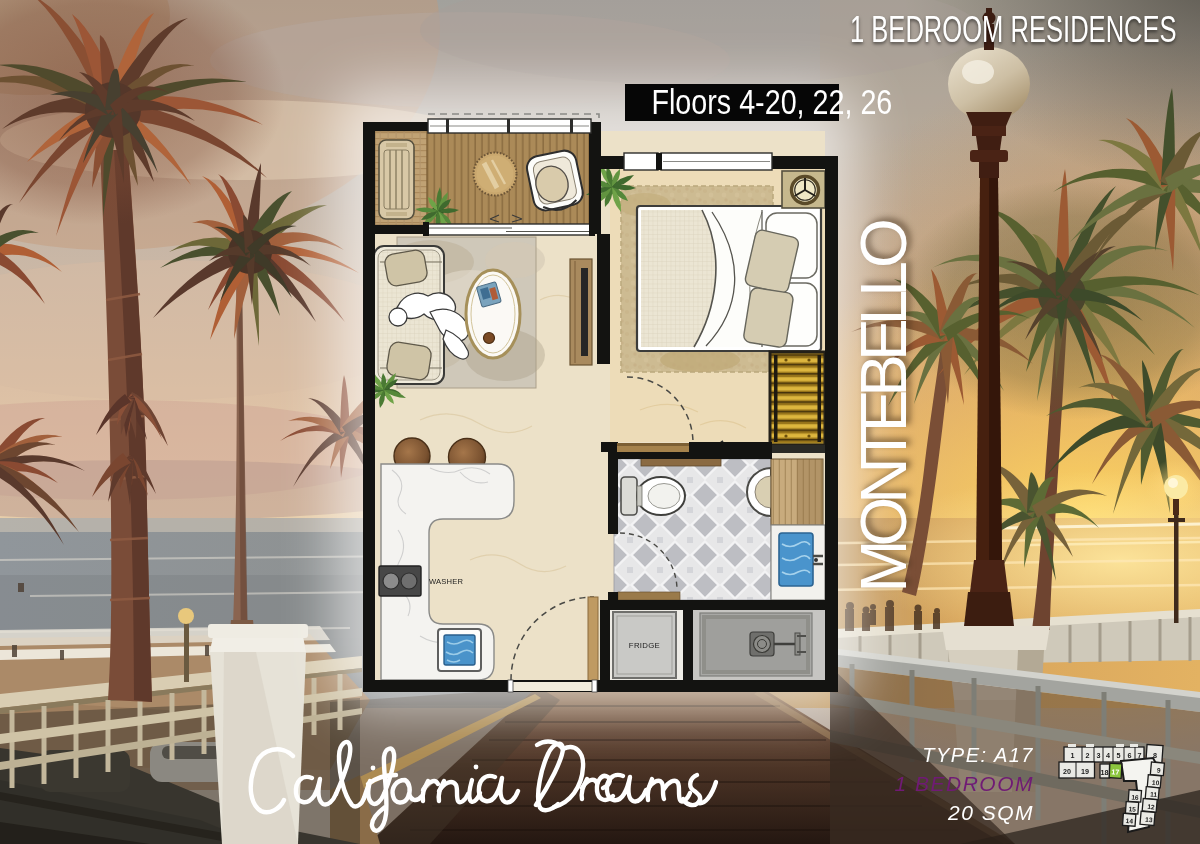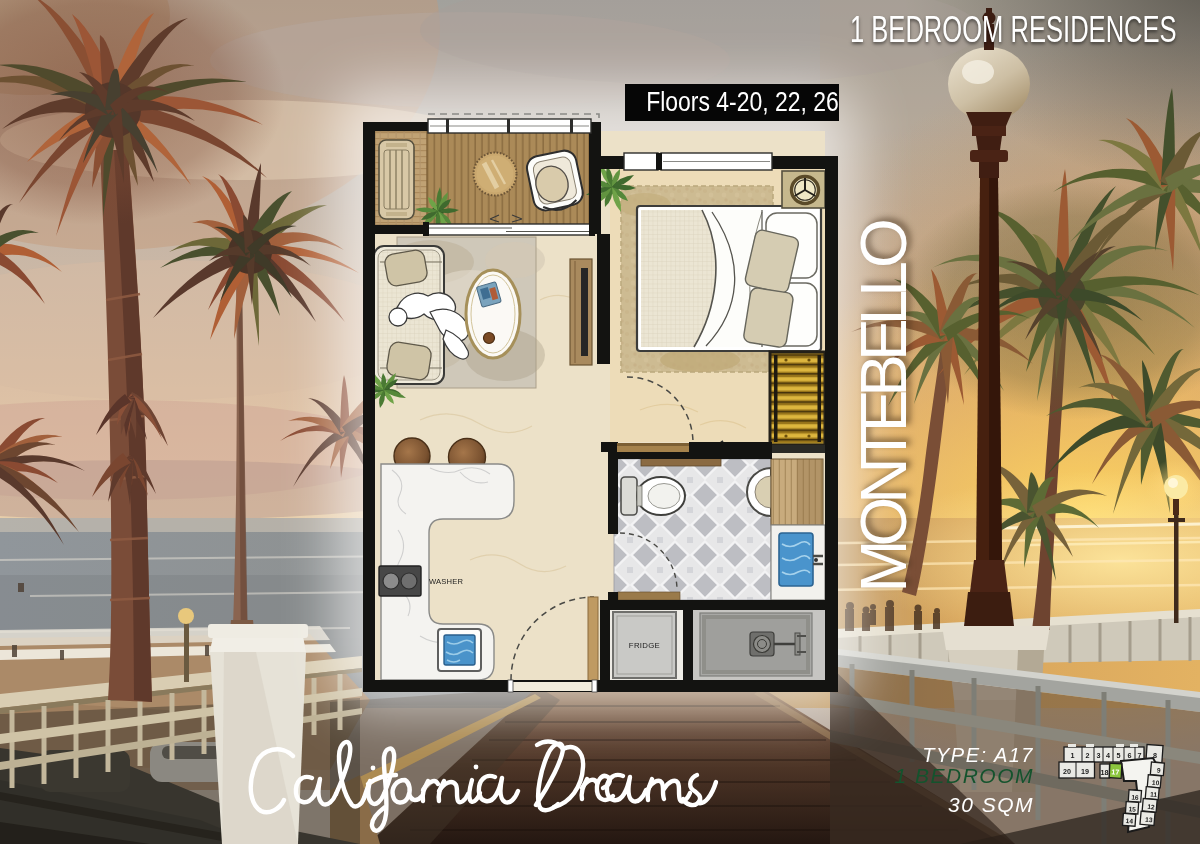--- a/index.html
+++ b/index.html
@@ -876,21 +876,21 @@
 
 <g>
         <rect x="513" y="682" width="79" height="9" fill="#f2ecdc"></rect>
         <rect x="508" y="680" width="5" height="12" fill="#fff" stroke="#444" stroke-width="0.8"></rect>
         <rect x="592" y="680" width="5" height="12" fill="#fff" stroke="#444" stroke-width="0.8"></rect>
       </g>
 </svg>
 
 <div class="abs" style="left:850px;top:9px;color:#fff;font-size:36px;letter-spacing:0px;white-space:nowrap;text-shadow:0 2px 4px rgba(0,0,0,0.55);transform:scaleX(0.71);transform-origin:left top;">1 BEDROOM RESIDENCES</div>
 
-<div class="abs" style="left:625px;top:84px;width:214px;height:37px;background:#060606;color:#fff;font-size:28px;line-height:36px;text-align:center;letter-spacing:0px;white-space:nowrap;transform-origin:center;"><span style="display:inline-block;transform:scaleX(0.82);transform-origin:center;">Floors 4-20, 22, 26</span></div>
+<div class="abs" style="left:625px;top:84px;width:214px;height:37px;background:#060606;color:#fff;font-size:35px;line-height:36px;text-align:center;letter-spacing:0px;white-space:nowrap;transform-origin:center;"><span style="display:inline-block;transform:scaleX(0.82);transform-origin:center;">Floors 4-20, 22, 26</span></div>
 
 <div class="abs" style="left:684px;top:377px;width:400px;height:64px;line-height:64px;text-align:center;transform:rotate(-90deg);color:#fff;font-size:64px;letter-spacing:-7px;white-space:nowrap;text-shadow:3px 4px 6px rgba(60,40,20,0.6);">MONTEBELLO</div>
 
 <svg class="abs" style="left:235px;top:724px" width="580" height="124" viewBox="230 720 580 124">
 <g fill="none" stroke="#ffffff" stroke-width="4.4" stroke-linecap="round" stroke-linejoin="round">
 <path d="M288,752 C278,741 256,743 250,762 C242,783 246,801 256,807 C264,811 275,805 279,796"></path>
 <path d="M307,774 C297,770 290,778 291,789 C292,799 302,802 309,792 C312,787 314,780 315,775 C313,785 312,796 318,800 C323,802 328,797 331,790"></path>
 <path d="M331,790 C339,772 347,752 345,742 C343,733 334,740 334,752 C334,768 338,790 347,801 C351,805 357,800 359,794"></path>
 <path d="M359,794 C361,788 363,782 365,777 C363,785 362,795 367,799 C371,802 376,797 379,790"></path>
 <circle cx="368" cy="764" r="2.4" fill="#fff" stroke="none"></circle>
@@ -915,22 +915,22 @@
 <path d="M647,775 C644,782 642,790 643,796"></path>
 <path d="M643,785 C647,778 654,774 657,779 C659,783 657,790 659,795"></path>
 <path d="M659,785 C663,778 670,774 673,779 C675,783 673,791 675,796 C677,800 682,796 685,789"></path>
 <path d="M692,771 C685,774 683,782 688,786 C694,790 698,794 693,799 C689,803 681,801 678,795"></path>
 <path d="M693,799 C700,801 707,791 711,778"></path>
 </g>
 </svg>
 
 <div class="abs" style="left:732px;top:745px;width:302px;text-align:right;font-style:italic;font-weight:normal;color:#fff;line-height:1;">
 <div style="font-size:20px;letter-spacing:1.5px;">TYPE: A17</div>
-<div style="font-size:21px;letter-spacing:1.5px;color:#14532d;margin-top:0;">1 BEDROOM</div>
-<div style="font-size:21px;letter-spacing:1.5px;margin-top:8px;">30 SQM</div>
+<div style="font-size:21px;letter-spacing:1.5px;color:#701a75;margin-top:8px;">1 BEDROOM</div>
+<div style="font-size:21px;letter-spacing:1.5px;margin-top:8px;">20 SQM</div>
 </div>
 
 <svg class="abs" style="left:1050px;top:740px" width="150" height="104" viewBox="1050 740 150 104">
 <g font-family="Liberation Sans, sans-serif" font-weight="bold" font-size="7.2" text-anchor="middle">
 <g fill="#e9e9e4" stroke="#1a1a1a" stroke-width="1.3">
 <rect x="1064" y="747" width="80" height="15"></rect>
 <rect x="1146.5" y="745" width="16" height="17" transform="rotate(4 1154 753)"></rect>
 <rect x="1059" y="762" width="35.5" height="16"></rect>
 <rect x="1100" y="764" width="9.5" height="14"></rect>
 </g>

